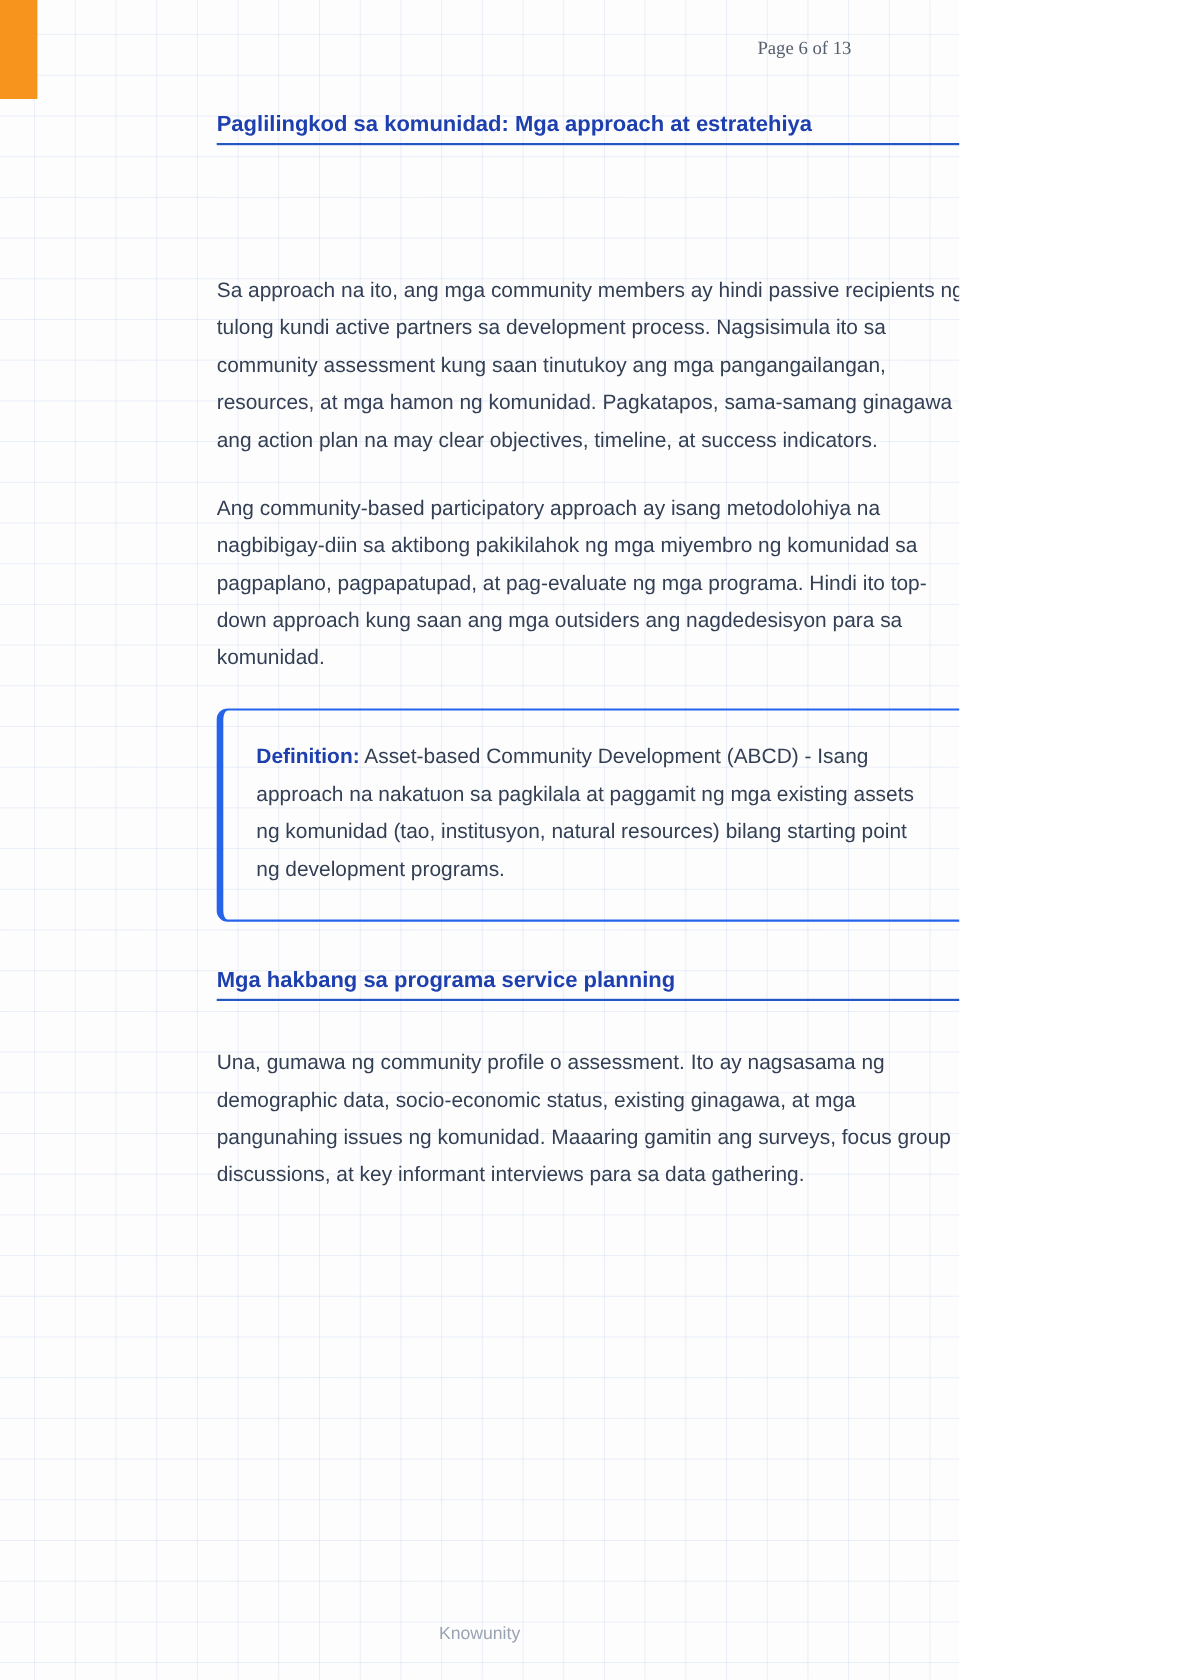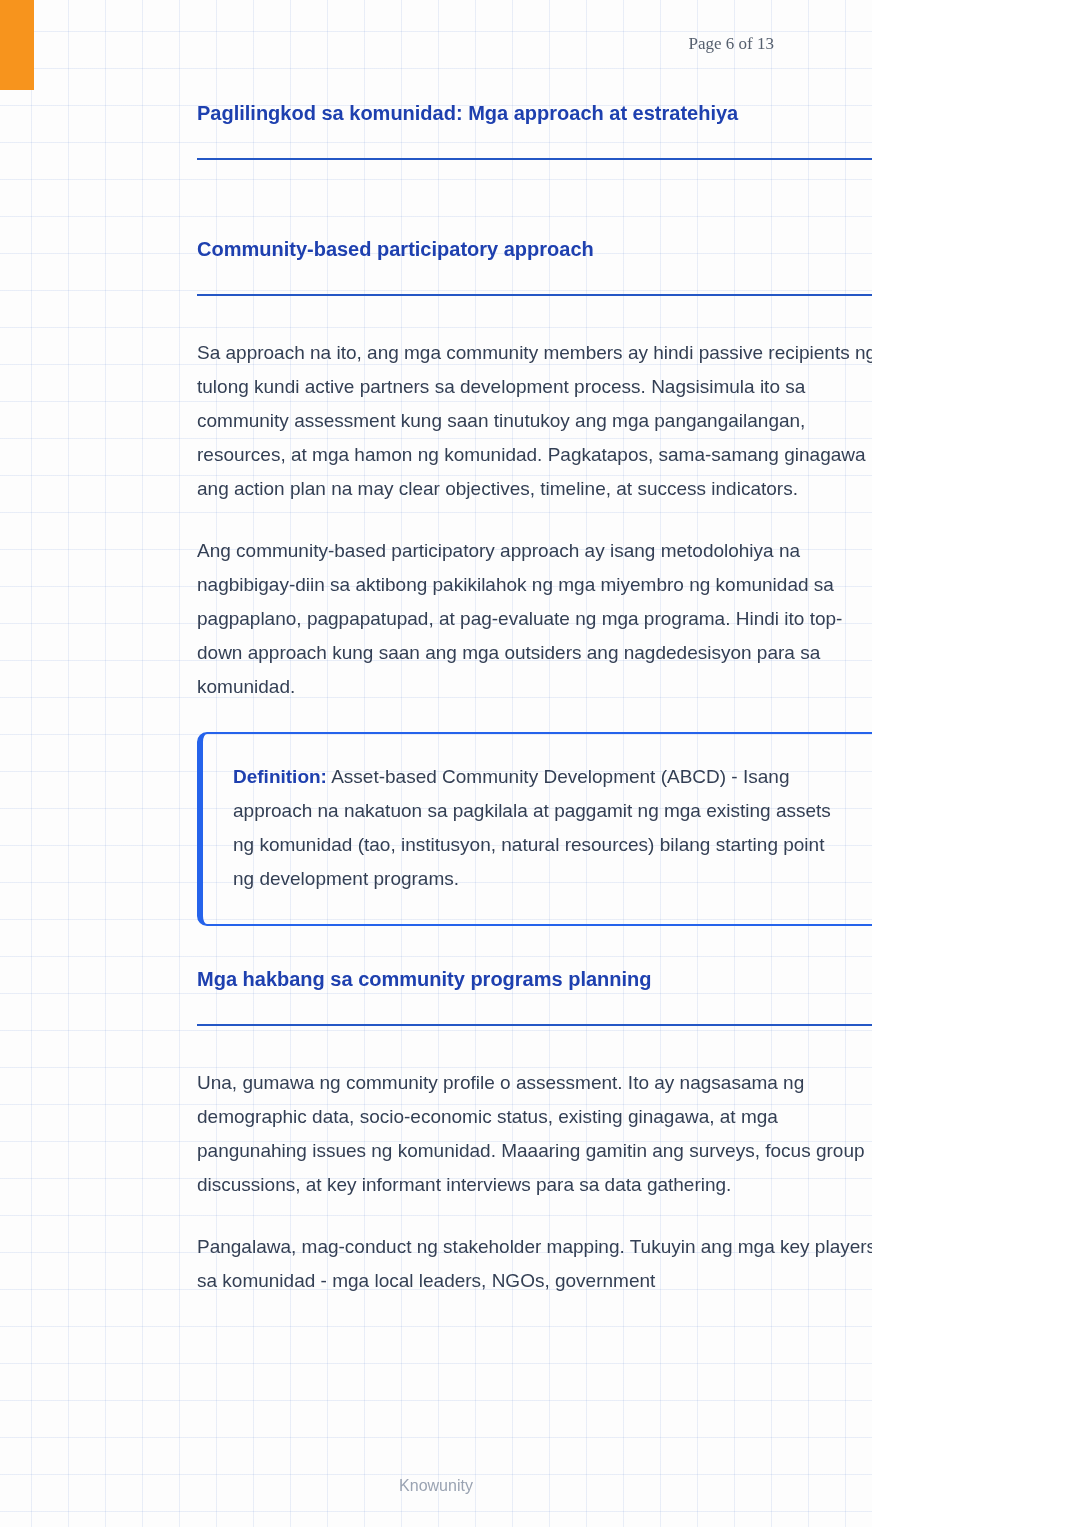--- a/index.html
+++ b/index.html
@@ -47,21 +47,21 @@
     color: #333f54;
     font-size: 19px;
     line-height: 34px;
   }
 
   .section-heading {
     color: #1e40af;
     font-size: 20px;
     font-weight: bold;
     line-height: 26px;
-    padding-bottom: 32px;
+    padding-bottom: 4px;
     border-bottom: 2px solid #2457c5;
   }
 
   .h-gap-after-rule { height: 40px; }
 
   .para { margin-bottom: 28px; }
   .para:last-child { margin-bottom: 0; }
 
   .section-gap { height: 36px; }
 
@@ -99,33 +99,31 @@
   <div class="page-number">Page 6 of 13</div>
 
   <div class="content">
 
     <div class="section-heading">Paglilingkod sa komunidad: Mga approach at estratehiya</div>
     <div class="h-gap-after-rule"></div>
 
 
     <div class="section-gap"></div>
 
-    <div class="section-heading">Community-based participatory approach</div>
     <div class="h-gap-after-rule"></div>
 
     <p class="para">Sa approach na ito, ang mga community members ay hindi passive recipients ng tulong kundi active partners sa development process. Nagsisimula ito sa community assessment kung saan tinutukoy ang mga pangangailangan, resources, at mga hamon ng komunidad. Pagkatapos, sama-samang ginagawa ang action plan na may clear objectives, timeline, at success indicators.</p>
     <p class="para">Ang community-based participatory approach ay isang metodolohiya na nagbibigay-diin sa aktibong pakikilahok ng mga miyembro ng komunidad sa pagpaplano, pagpapatupad, at pag-evaluate ng mga programa. Hindi ito top-down approach kung saan ang mga outsiders ang nagdedesisyon para sa komunidad.</p>
 
     <div class="definition-box">
       <span class="definition-label">Definition:</span><span> Asset-based Community Development (ABCD) - Isang approach na nakatuon sa pagkilala at paggamit ng mga existing assets ng komunidad (tao, institusyon, natural resources) bilang starting point ng development programs.</span>
     </div>
 
-    <div class="section-heading">Mga hakbang sa community programs planning</div>
+    <div class="section-heading">Mga hakbang sa programa service planning</div>
     <div class="h-gap-after-rule"></div>
 
     <p class="para">Una, gumawa ng community profile o assessment. Ito ay nagsasama ng demographic data, socio-economic status, existing ginagawa, at mga pangunahing issues ng komunidad. Maaaring gamitin ang surveys, focus group discussions, at key informant interviews para sa data gathering.</p>
-    <p class="para">Pangalawa, mag-conduct ng stakeholder mapping. Tukuyin ang mga key players sa komunidad - mga local leaders, NGOs, government</p>
 
   </div>
 
   <div class="footer">Knowunity</div>
 
 </div>
 
 </body></html>

